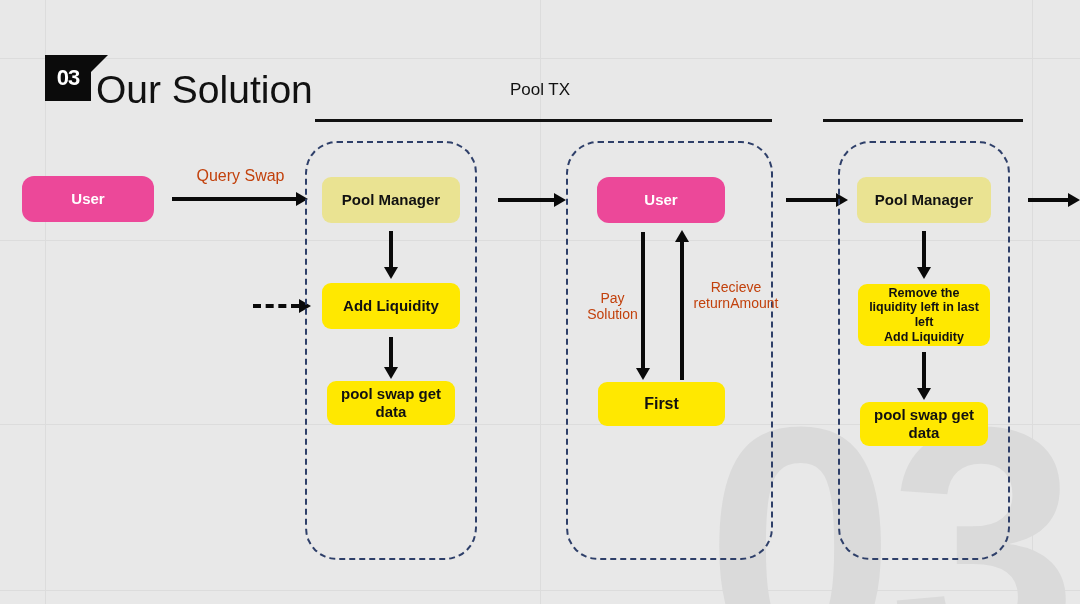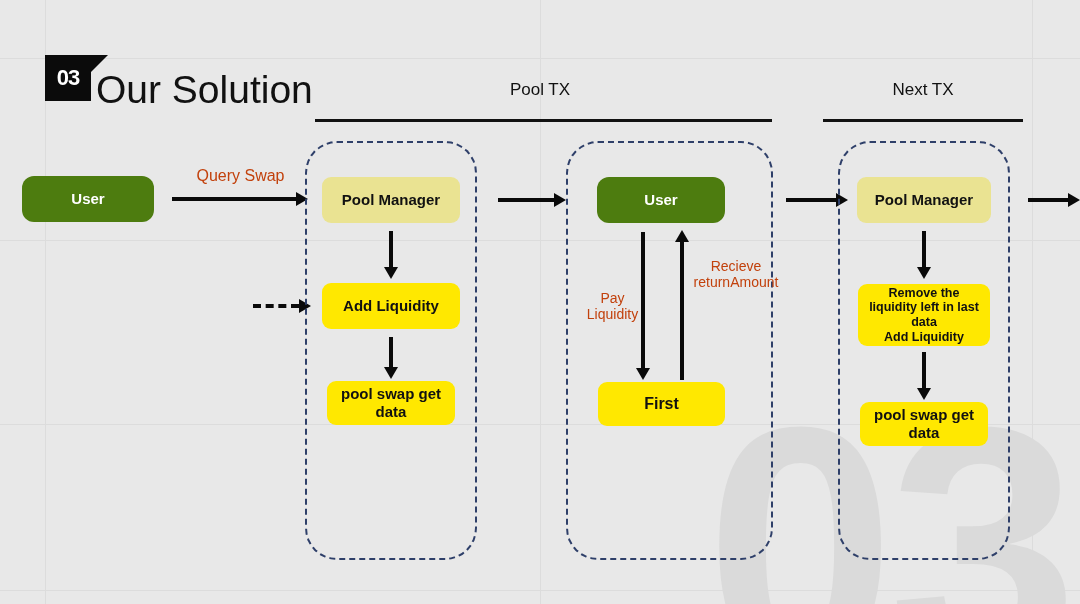--- a/index.html
+++ b/index.html
@@ -105,21 +105,21 @@
     display: flex;
     align-items: center;
     justify-content: center;
     text-align: center;
     font-weight: 700;
     color: #111111;
     line-height: 1.18;
     padding: 2px 6px;
   }
   .node.black {
-    background: #4d7c0f;
+    background: #ec4899;
     color: #ffffff;
     border-radius: 12px;
   }
   .node.pale { background: #eae392; }
   .node.bright { background: #ffe800; }
 
   
   .arrow-h, .arrow-v {
     position: absolute;
   }
@@ -203,21 +203,20 @@
 
   <div class="watermark">03</div>
 
   <div class="badge">03</div>
   <div class="badge-flag"></div>
   <div class="page-title">Our Solution</div>
 
   <div class="phase-label" style="left:440px; top:80px; width:200px;">Pool TX</div>
   <div class="phase-rule" style="left:315px; top:119px; width:457px;"></div>
 
-  <div class="phase-label" style="left:823px; top:80px; width:200px;">Next TX</div>
   <div class="phase-rule" style="left:823px; top:119px; width:200px;"></div>
 
   <div class="node black" style="left:22px; top:176px; width:132px; height:46px; font-size:15px;">User</div>
 
   <div class="caption" style="left:178px; top:167px; width:125px;">Query Swap</div>
   <div class="arrow-h" style="left:172px; top:191px; width:136px; height:16px;">
     <div class="shaft" style="width:126px;"></div>
     <div class="head"></div>
   </div>
 
@@ -250,28 +249,28 @@
   <div class="tx-box" style="left:566px; top:141px; width:207px; height:419px;"></div>
 
   <div class="node black" style="left:597px; top:177px; width:128px; height:46px; font-size:15px;">User</div>
 
   <div class="arrow-v down" style="left:633px; top:232px; width:20px; height:148px;">
     <div class="shaft" style="height:138px;"></div>
     <div class="head"></div>
   </div>
   <div class="caption small" style="left:560px; top:290px; width:105px;">
     <div>Pay</div>
-    <div>Liquidity</div>
+    <div>Solution</div>
   </div>
 
   <div class="arrow-v up" style="left:672px; top:230px; width:20px; height:150px;">
     <div class="shaft" style="height:140px; top:10px;"></div>
     <div class="head"></div>
   </div>
-  <div class="caption small" style="left:682px; top:258px; width:108px; text-align:center;">
+  <div class="caption small" style="left:682px; top:279px; width:108px; text-align:center;">
     <div>Recieve</div>
     <div>returnAmount</div>
   </div>
 
   <div class="node bright" style="left:598px; top:382px; width:127px; height:44px; font-size:16px;">First</div>
 
   <div class="arrow-h" style="left:786px; top:192px; width:62px; height:16px;">
     <div class="shaft" style="width:52px;"></div>
     <div class="head"></div>
   </div>
@@ -280,21 +279,21 @@
 
   <div class="node pale" style="left:857px; top:177px; width:134px; height:46px; font-size:15px;">Pool Manager</div>
   <div class="arrow-v down" style="left:909px; top:231px; width:30px; height:48px;">
     <div class="shaft" style="height:38px;"></div>
     <div class="head"></div>
   </div>
 
   <div class="node bright" style="left:858px; top:284px; width:132px; height:62px; font-size:12.5px; flex-direction:column;">
     <span>Remove the</span>
     <span>liquidity left in last</span>
-    <span>data</span>
+    <span>left</span>
     <span>Add Liquidity</span>
   </div>
   <div class="arrow-v down" style="left:909px; top:352px; width:30px; height:48px;">
     <div class="shaft" style="height:38px;"></div>
     <div class="head"></div>
   </div>
 
   <div class="node bright" style="left:860px; top:402px; width:128px; height:44px; font-size:15px;">pool swap get data</div>
 
   <div class="arrow-h" style="left:1028px; top:192px; width:52px; height:16px;">

